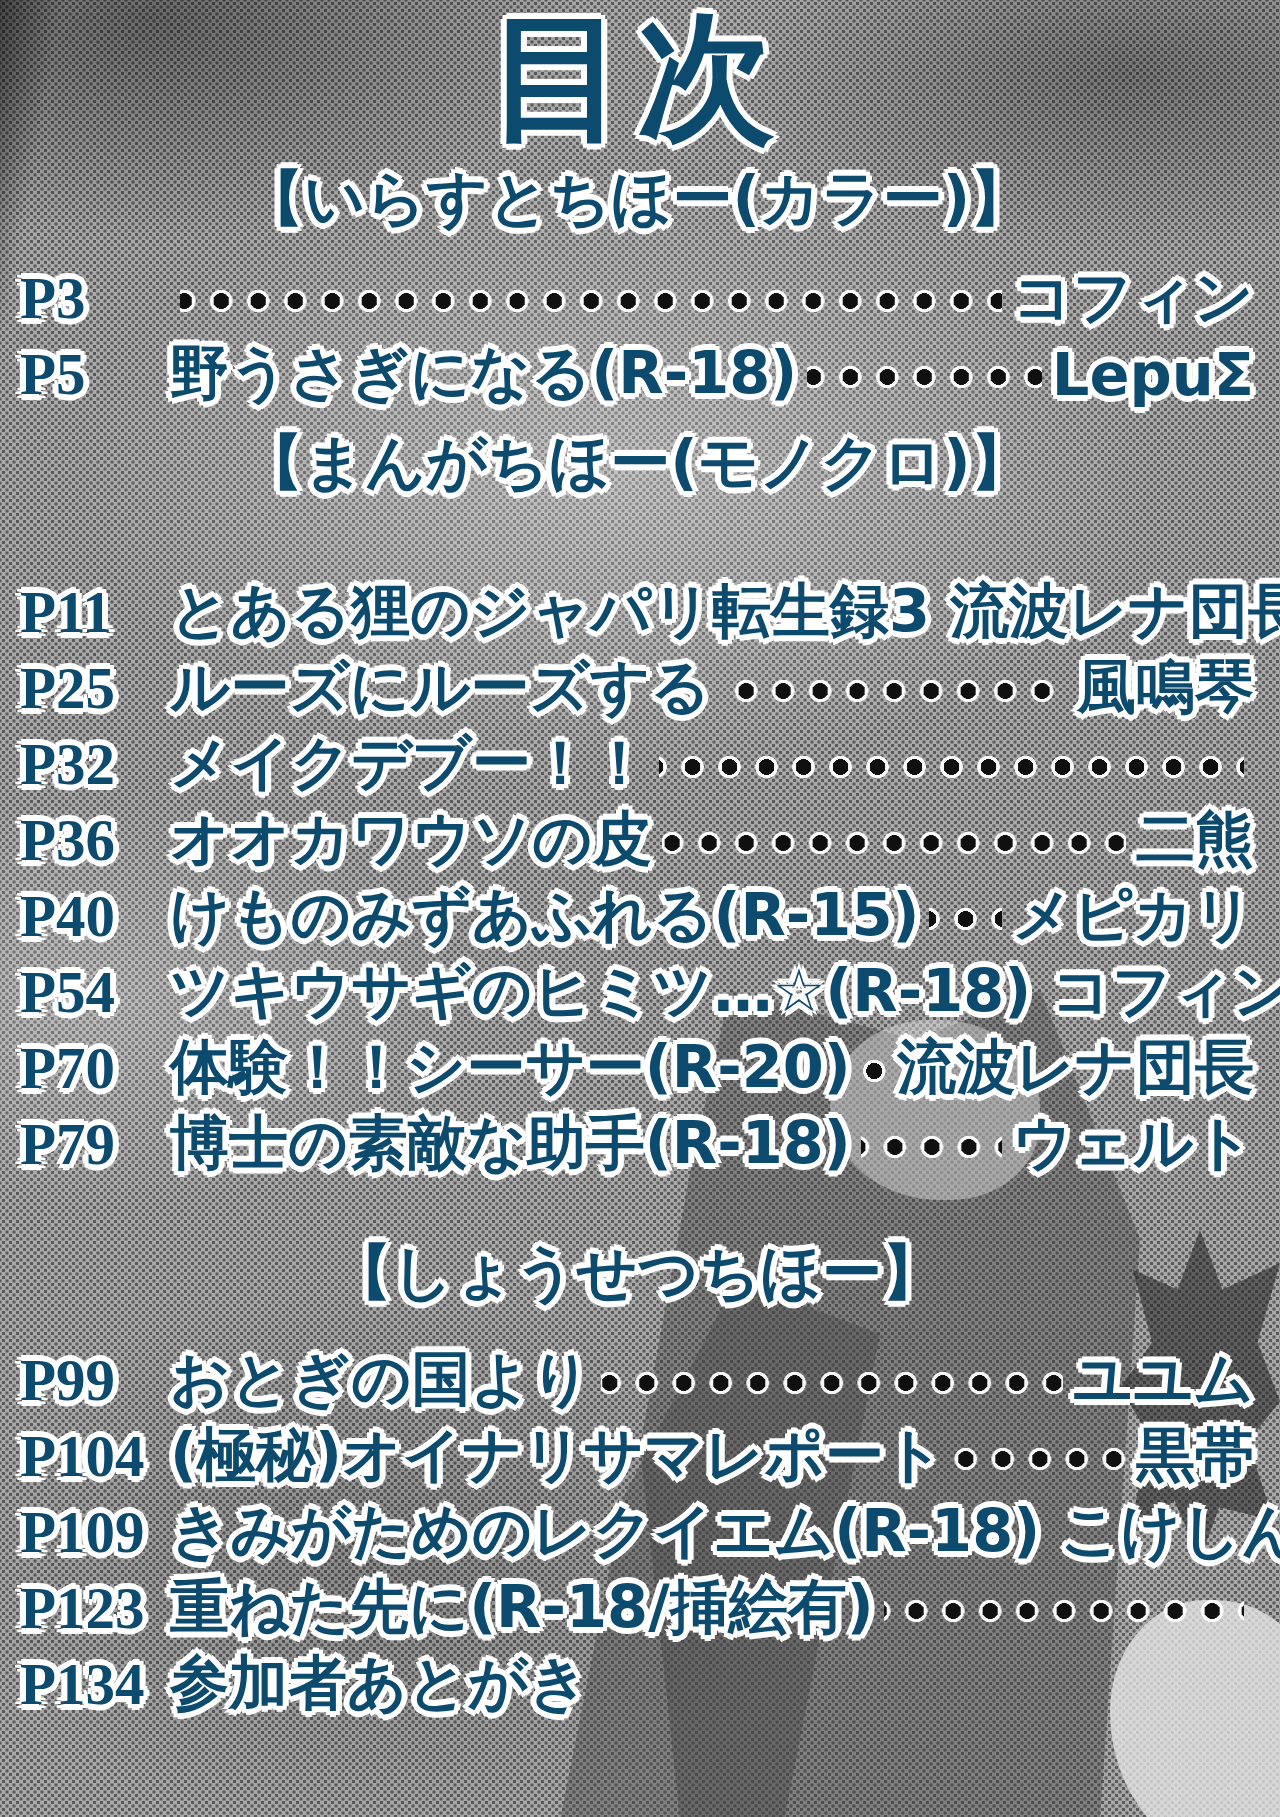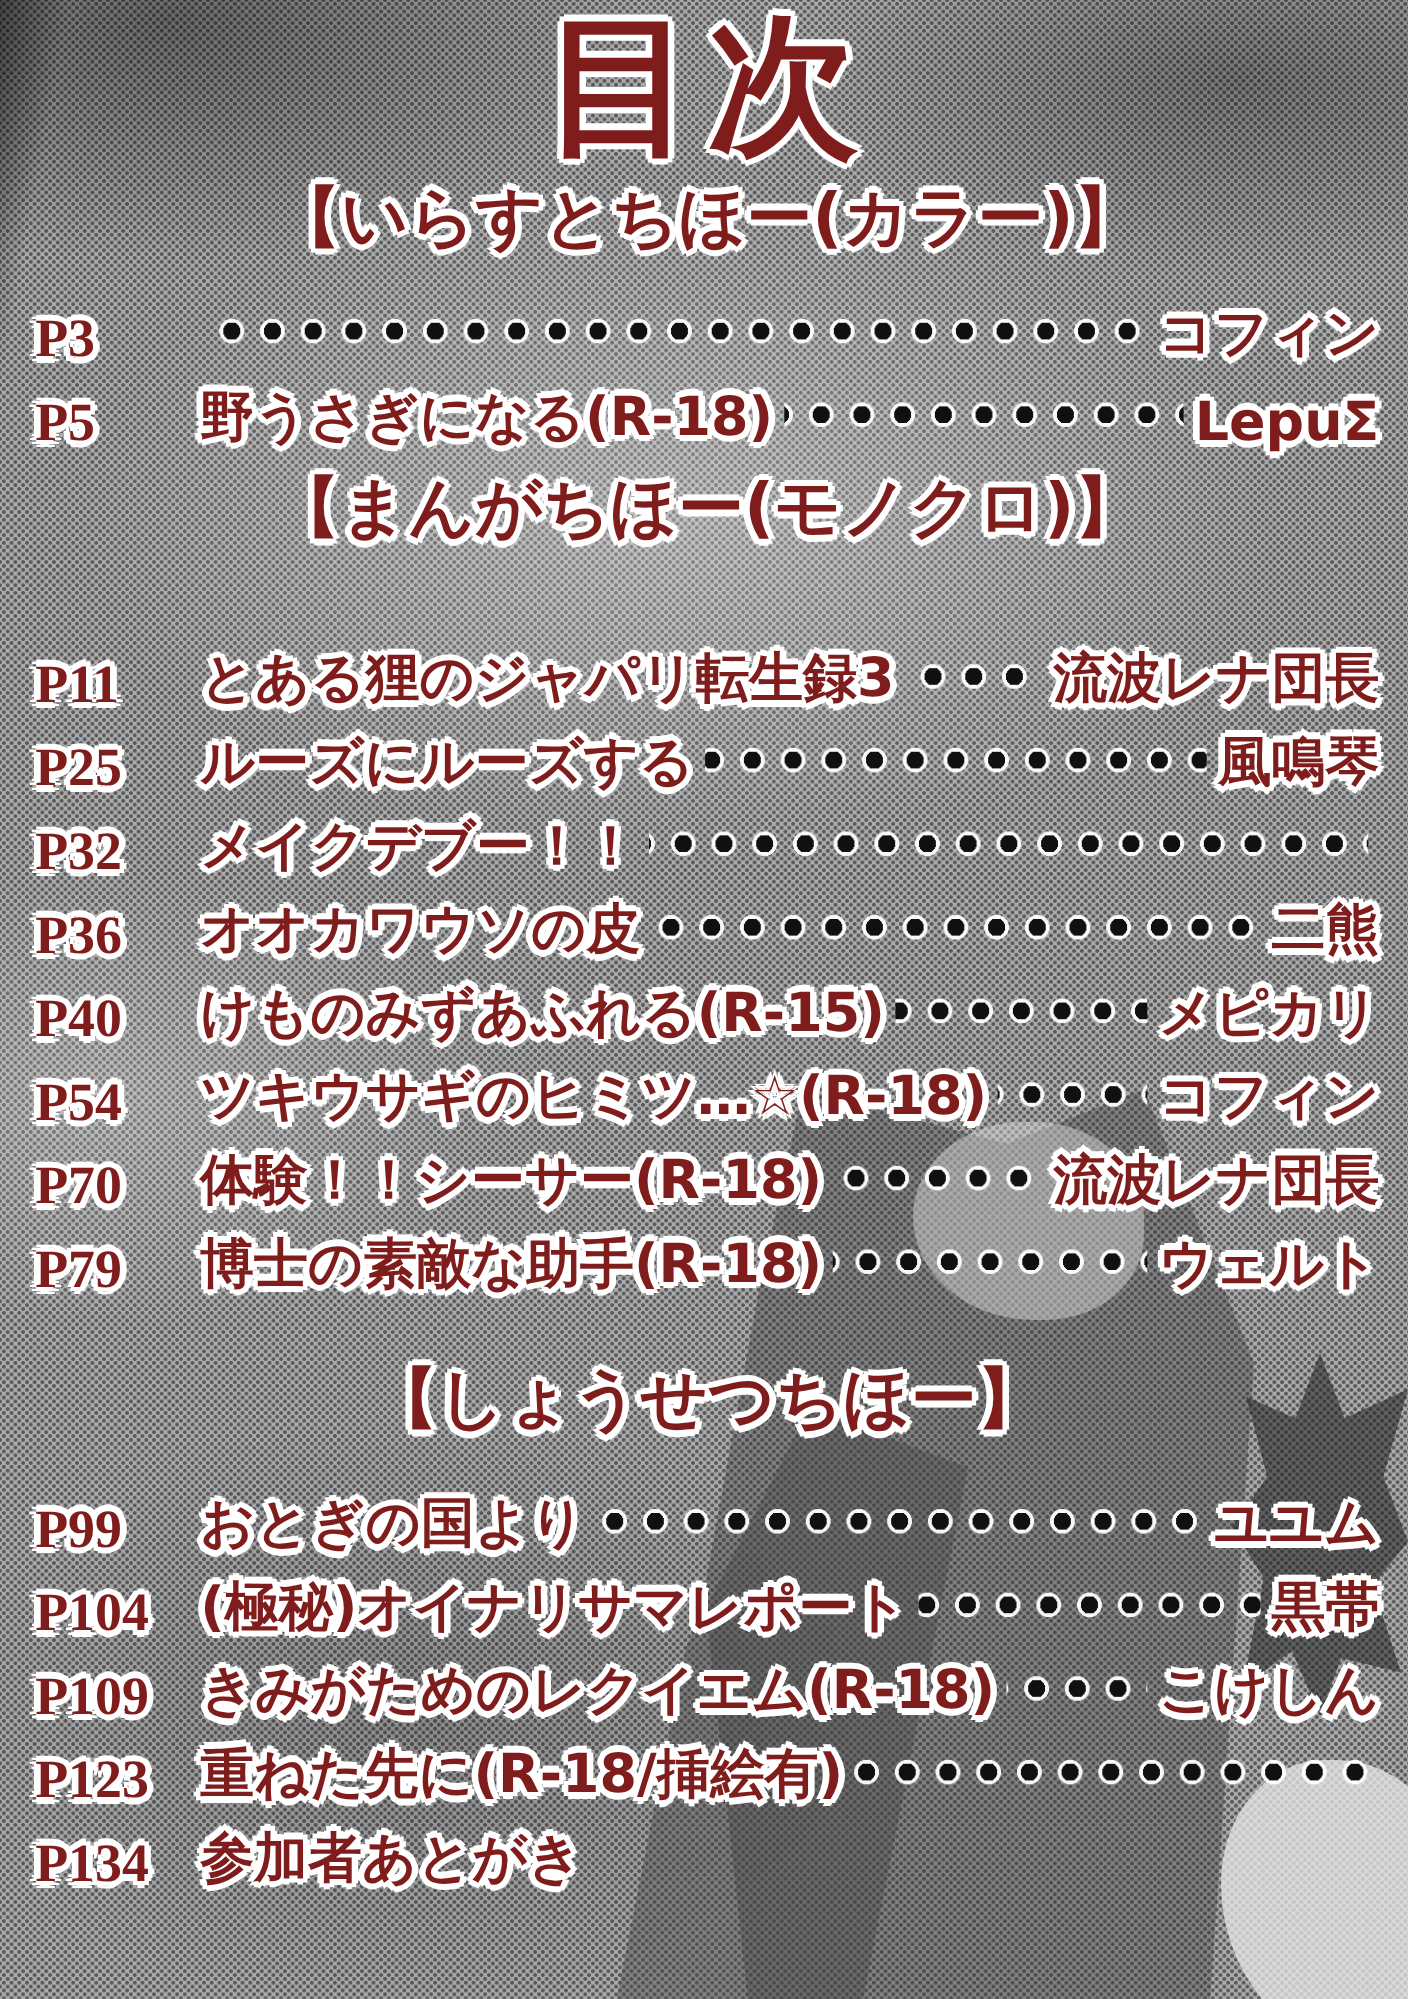--- a/index.html
+++ b/index.html
@@ -52,23 +52,23 @@
   }
   .art-head {
     left: 830px; top: 1020px; width: 210px; height: 180px;
     background: rgba(220,220,220,0.45);
     border-radius: 50% 50% 45% 55%;
   }
   
   .content {
     position: absolute;
     inset: 0;
-    padding: 8px 26px 0 32px;
+    padding: 8px 26px 0 20px;
     box-sizing: border-box;
-    color: #7f1d1d;
+    color: #0c4a6e;
   }
   .outl {
     text-shadow:
       -4px -4px 0 #fff,  0 -4px 0 #fff,  4px -4px 0 #fff,
       -4px  0   0 #fff,  4px  0   0 #fff,
       -4px  4px 0 #fff,  0  4px 0 #fff,  4px  4px 0 #fff,
       -6px  0   0 #fff,  6px  0   0 #fff,
        0   -6px 0 #fff,  0  6px 0 #fff;
   }
   .doc-title {
@@ -84,23 +84,23 @@
     font-weight: bold;
     font-size: 60px;
     line-height: 96px;
   }
   .sec-head.h2 { margin-top: 2px; }
   .sec-head.h3 { margin-top: 42px; margin-bottom: 22px; }
   .entries { margin-top: 14px; }
   .entries.gap-top { margin-top: 64px; }
   .entry {
     display: flex;
-    align-items: flex-end;
+    align-items: center;
     font-weight: bold;
-    font-size: 49px;
+    font-size: 59px;
     height: 76px;
   }
   .entry .page {
     font-family: "Liberation Serif", "DejaVu Serif", serif;
     min-width: 150px;
     flex: 0 0 auto;
   }
   .entry .etitle { flex: 0 1 auto; white-space: nowrap; }
   .entry .leader {
     flex: 1 1 30px;
@@ -176,21 +176,21 @@
       <span class="author">メピカリ</span>
     </div>
     <div class="entry outl">
       <span class="page">P54</span>
       <span class="etitle">ツキウサギのヒミツ…☆(R-18)</span>
       <span class="leader"></span>
       <span class="author">コフィン</span>
     </div>
     <div class="entry outl">
       <span class="page">P70</span>
-      <span class="etitle">体験！！シーサー(R-18)</span>
+      <span class="etitle">体験！！シーサー(R-20)</span>
       <span class="leader"></span>
       <span class="author">流波レナ団長</span>
     </div>
     <div class="entry outl">
       <span class="page">P79</span>
       <span class="etitle">博士の素敵な助手(R-18)</span>
       <span class="leader"></span>
       <span class="author">ウェルト</span>
     </div>
   </div>

